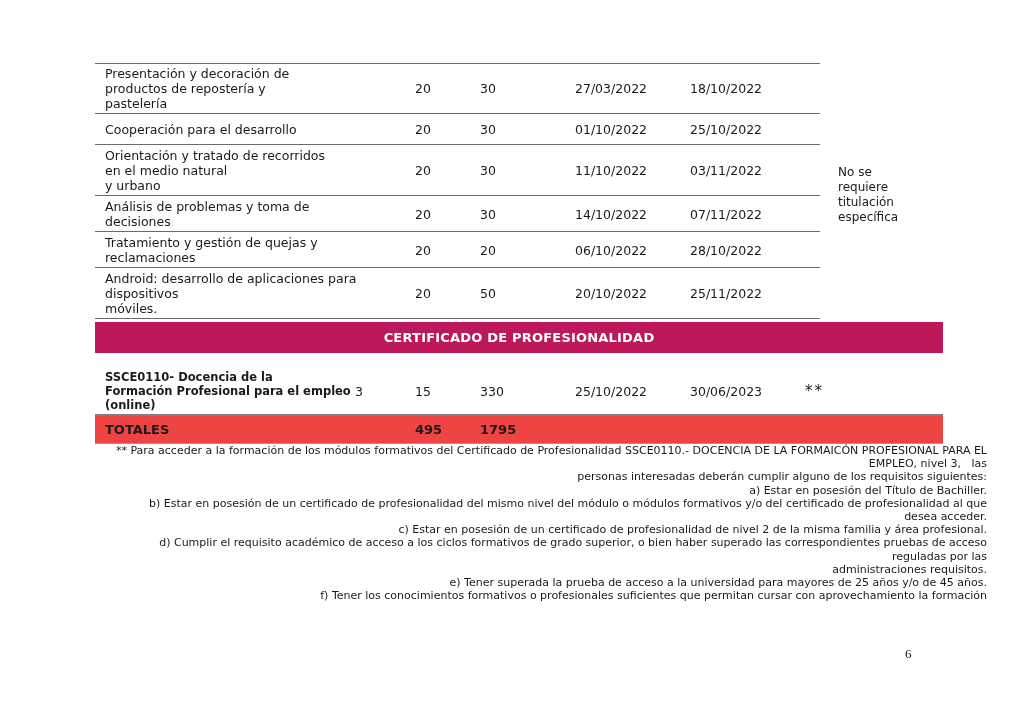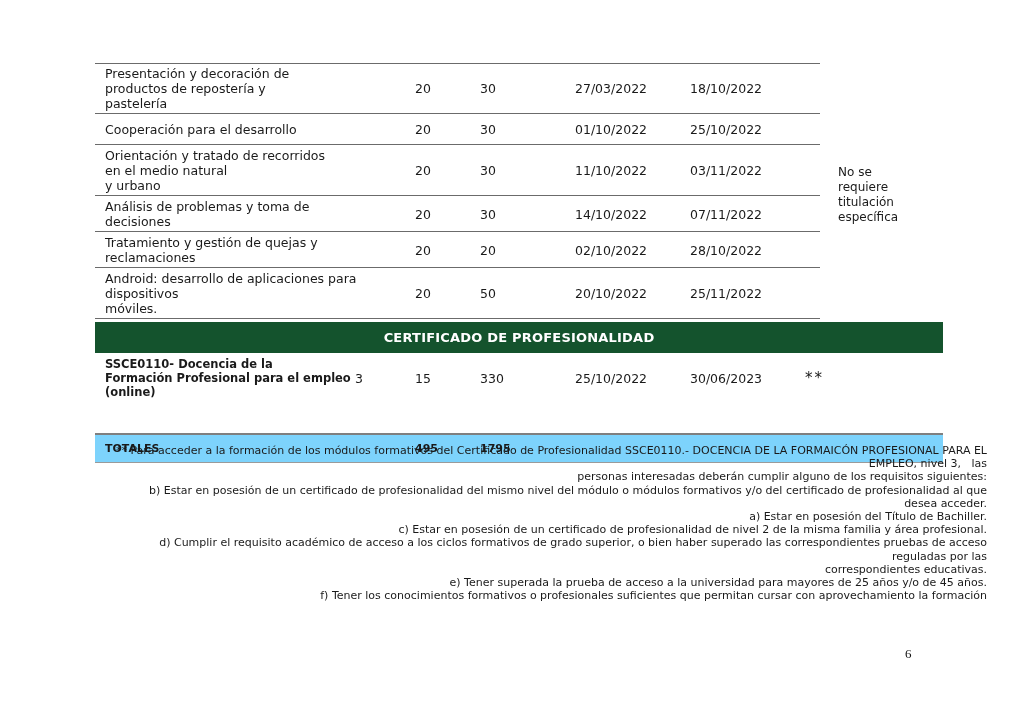--- a/index.html
+++ b/index.html
@@ -15,30 +15,30 @@
     position:relative;align-items:center;
     font-size:12.5px;line-height:15px;
   }
   .trow .rowline{position:absolute;bottom:0;left:0;width:725px;height:0;border-bottom:1px solid #6b6b6b;}
   .cell{padding:0;}
   .cell.name{grid-column:1 / span 2;white-space:pre-line;padding:3px 0 3px 10px;}
   .cell.cname{grid-column:1;white-space:pre-line;padding:2px 0 2px 10px;font-weight:bold;font-size:11.5px;line-height:14px;}
   .cell.num,.cell.date,.cell.star{}
   .h50{min-height:50px}.h31{min-height:31px}.h51{min-height:51px}.h32{min-height:32px}.h41{min-height:41px}.h43{min-height:43px}
   .banner{
-    margin-top:3px;height:31px;background:#14532d;color:#ffffff;
+    margin-top:3px;height:31px;background:#be185d;color:#ffffff;
     display:flex;align-items:center;justify-content:center;
     font-weight:bold;font-size:13px;letter-spacing:0.2px;
   }
-  .cert{margin-top:2px;}
+  .cert{margin-top:15px;}
   .cert .star{font-size:15px;letter-spacing:2px;}
   .totals{
-    min-height:27px;background:#7dd3fc;
+    min-height:27px;background:#ef4444;
     border-top:2px solid #7f7f7f;border-bottom:1px solid #9a9a9a;
-    font-weight:bold;font-size:11px;margin-top:32px;
+    font-weight:bold;font-size:13px;
   }
   .totals .cell.name{font-weight:bold;white-space:normal;}
   .side-note{
     position:absolute;left:743px;top:102px;width:82px;
     font-size:12px;line-height:15px;white-space:normal;
   }
   .footnote{
     position:absolute;left:82px;top:444px;width:905px;
     font-size:11px;line-height:13.2px;
   }
@@ -101,21 +101,21 @@
       <div class="cell date">07/11/2022</div>
       <div class="cell"></div>
       <div class="rowline"></div>
     </div>
 
     <div class="trow h31">
       <div class="cell name">Tratamiento y gestión de quejas y
 reclamaciones</div>
       <div class="cell num">20</div>
       <div class="cell num">20</div>
-      <div class="cell date">02/10/2022</div>
+      <div class="cell date">06/10/2022</div>
       <div class="cell date">28/10/2022</div>
       <div class="cell"></div>
       <div class="rowline"></div>
     </div>
 
     <div class="trow h41">
       <div class="cell name">Android: desarrollo de aplicaciones para
 dispositivos
 móviles.</div>
       <div class="cell num">20</div>
@@ -148,24 +148,24 @@
       <div class="cell"></div>
       <div class="cell"></div>
     </div>
 
     <div class="side-note">No se requiere titulación específica</div>
   </div>
 
   <div class="footnote">
     <div class="fline">** Para acceder a la formación de los módulos formativos del Certificado de Profesionalidad SSCE0110.- DOCENCIA DE LA FORMAICÓN PROFESIONAL PARA EL EMPLEO, nivel 3,   las</div>
     <div class="fline">personas interesadas deberán cumplir alguno de los requisitos siguientes:</div>
+    <div class="fline indent1">a) Estar en posesión del Título de Bachiller.</div>
     <div class="fline indent1">b) Estar en posesión de un certificado de profesionalidad del mismo nivel del módulo o módulos formativos y/o del certificado de profesionalidad al que desea acceder.</div>
-    <div class="fline indent1">a) Estar en posesión del Título de Bachiller.</div>
     <div class="fline indent1">c) Estar en posesión de un certificado de profesionalidad de nivel 2 de la misma familia y área profesional.</div>
     <div class="fline indent1">d) Cumplir el requisito académico de acceso a los ciclos formativos de grado superior, o bien haber superado las correspondientes pruebas de acceso reguladas por las</div>
-    <div class="fline indent2">correspondientes educativas.</div>
+    <div class="fline indent2">administraciones requisitos.</div>
     <div class="fline indent1">e) Tener superada la prueba de acceso a la universidad para mayores de 25 años y/o de 45 años.</div>
     <div class="fline indent1">f) Tener los conocimientos formativos o profesionales suficientes que permitan cursar con aprovechamiento la formación</div>
   </div>
 
   <div class="page-number">6</div>
 
 </div>
 
 </body></html>

